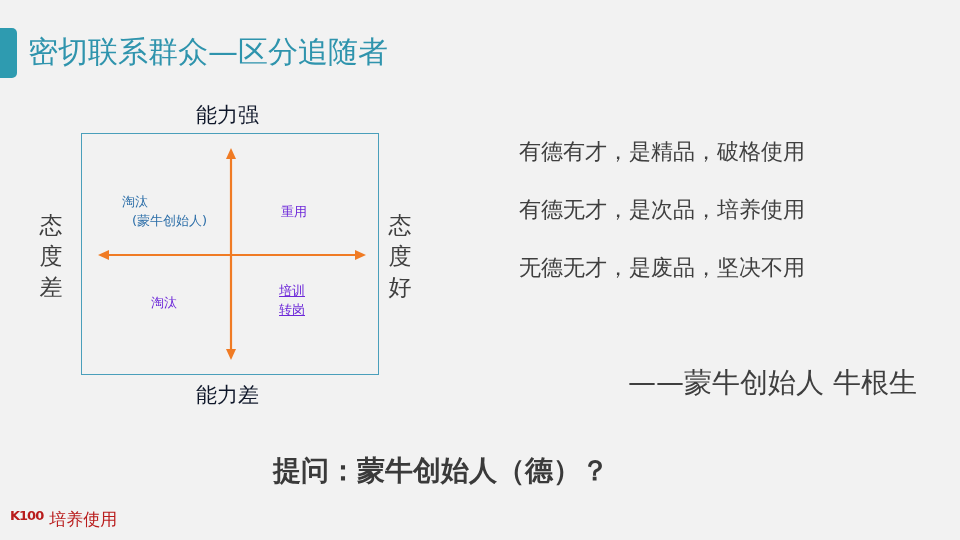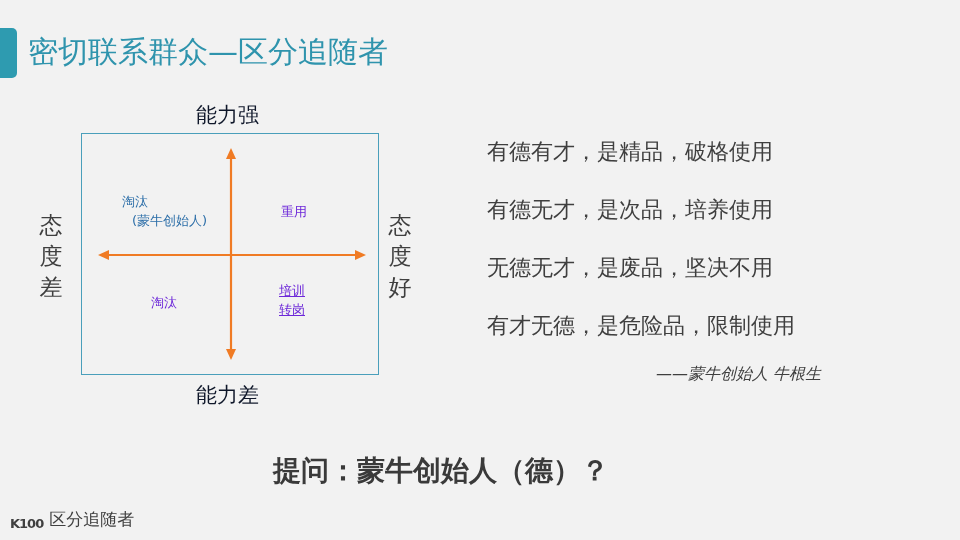--- a/index.html
+++ b/index.html
@@ -36,31 +36,31 @@
   .q-label { position: absolute; font-size: 13px; line-height: 19px; color: #6d28d9; white-space: nowrap; }
   .q-tl { left: 122px; top: 192px; color: #2c6ea8; }
   .q-tl .sub { display: block; padding-left: 10px; }
   .q-tr { left: 281px; top: 202px; }
   .q-bl { left: 151px; top: 293px; }
   .q-br { left: 279px; top: 281px; text-decoration: underline; }
   .q-br span { display: block; }
   .quotes {
     position: absolute; left: 487px; top: 135px; font-size: 22px; color: #3f3f3f;
   }
-  .quote-line { height: 58px; line-height: 34px; white-space: nowrap; }
+  .quote-line { height: 58px; line-height: 34px; white-space: nowrap; margin-left: 32px; }
   .attribution {
-    position: absolute; left: 656px; top: 364px; font-size: 16px; color: #3f3f3f; white-space: nowrap; font-style: italic;
+    position: absolute; left: 628px; top: 364px; font-size: 28px; color: #3f3f3f; white-space: nowrap;
   }
   .question {
     position: absolute; left: 273px; top: 452px; font-size: 28px; font-weight: bold;
     color: #3a3a3a; white-space: nowrap;
   }
   .logo {
-    position: absolute; left: 10px; top: 508px; display: flex; align-items: flex-end;
-    color: #404040; font-size: 17px;
+    position: absolute; left: 10px; top: 508px; display: flex; align-items: flex-start;
+    color: #b91c1c; font-size: 17px;
   }
   .logo-mark { font-size: 13px; font-weight: bold; margin-right: 6px; letter-spacing: -1px; }
 </style>
 </head>
 <body>
 
 <div class="accent-bar"></div>
 <div class="slide-title">密切联系群众—区分追随者</div>
 
 <div class="axis-top">能力强</div>
@@ -98,22 +98,21 @@
 <div class="q-label q-bl">淘汰</div>
 <div class="q-label q-br">
   <span>培训</span>
   <span>转岗</span>
 </div>
 
 <div class="quotes">
   <div class="quote-line">有德有才，是精品，破格使用</div>
   <div class="quote-line">有德无才，是次品，培养使用</div>
   <div class="quote-line">无德无才，是废品，坚决不用</div>
-  <div class="quote-line">有才无德，是危险品，限制使用</div>
 </div>
 <div class="attribution">——蒙牛创始人 牛根生</div>
 
 <div class="question">提问：蒙牛创始人（德）？</div>
 
 <div class="logo">
   <span class="logo-mark">K100</span>
-  <span>区分追随者</span>
+  <span>培养使用</span>
 </div>
 
 </body></html>

